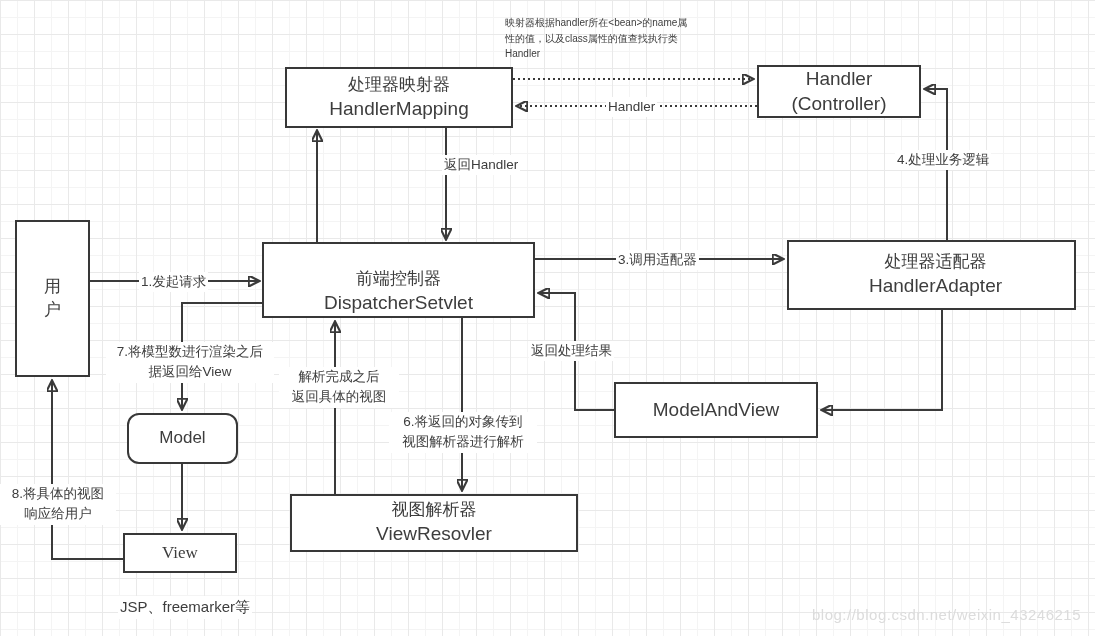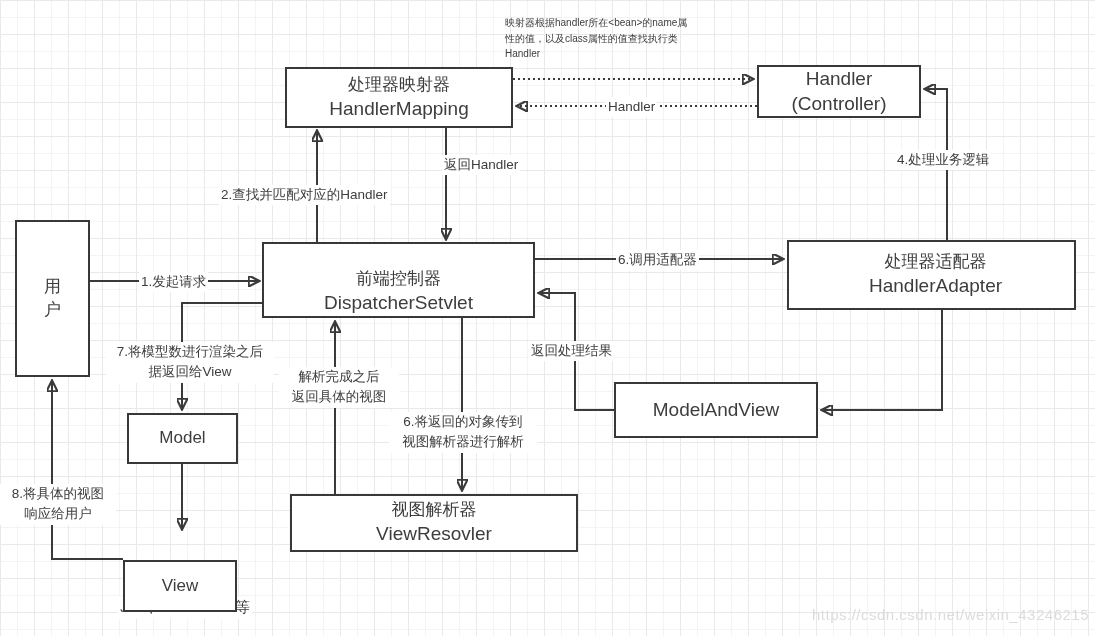--- a/index.html
+++ b/index.html
@@ -138,40 +138,39 @@
 
   <div class="box" style="left:614px; top:382px; width:204px; height:56px;">
     <span class="s">ModelAndView</span>
   </div>
 
   <div class="box" style="left:290px; top:494px; width:288px; height:58px;">
     <span class="t">视图解析器</span>
     <span class="s">ViewResovler</span>
   </div>
 
-  <div class="box" style="left:127px; top:413px; width:111px; height:51px;">
+  <div class="box" style="left:127px; top:413px; width:111px; height:51px;border-radius:12px;">
     <span class="t">Model</span>
   </div>
 
-  <div class="box" style="left:123px; top:560px; width:114px; height:52px;">
+  <div class="box" style="left:123px; top:533px; width:114px; height:40px;font-family:Liberation Serif, serif;">
     <span class="t">View</span>
   </div>
 
   <div class="lbl" style="left:139px; top:272px;">1.发起请求</div>
-  <div class="lbl" style="left:219px; top:185px;">2.查找并匹配对应的Handler</div>
   <div class="lbl" style="left:398px; top:155px;margin-left:44px;">返回Handler</div>
   <div class="lbl" style="left:606px; top:97px;">Handler</div>
-  <div class="lbl" style="left:616px; top:250px;">6.调用适配器</div>
+  <div class="lbl" style="left:616px; top:250px;">3.调用适配器</div>
   <div class="lbl" style="left:895px; top:150px;">4.处理业务逻辑</div>
   <div class="lbl" style="left:529px; top:341px;">返回处理结果</div>
   <div class="lbl center" style="left:389px; top:412px; width:144px;">6.将返回的对象传到
 视图解析器进行解析</div>
   <div class="lbl center" style="left:279px; top:367px; width:116px;">解析完成之后
 返回具体的视图</div>
   <div class="lbl center" style="left:106px; top:342px; width:164px;">7.将模型数进行渲染之后
 据返回给View</div>
   <div class="lbl center" style="left:0px; top:484px; width:112px;">8.将具体的视图
 响应给用户</div>
   <div class="lbl" style="left:118px; top:596px; font-size:15px;">JSP、freemarker等</div>
 
-  <div class="watermark">https://csdn.csdn.net/weixin_43246215</div>
+  <div class="watermark">blog://blog.csdn.net/weixin_43246215</div>
 
 </div>
 
 </body></html>

